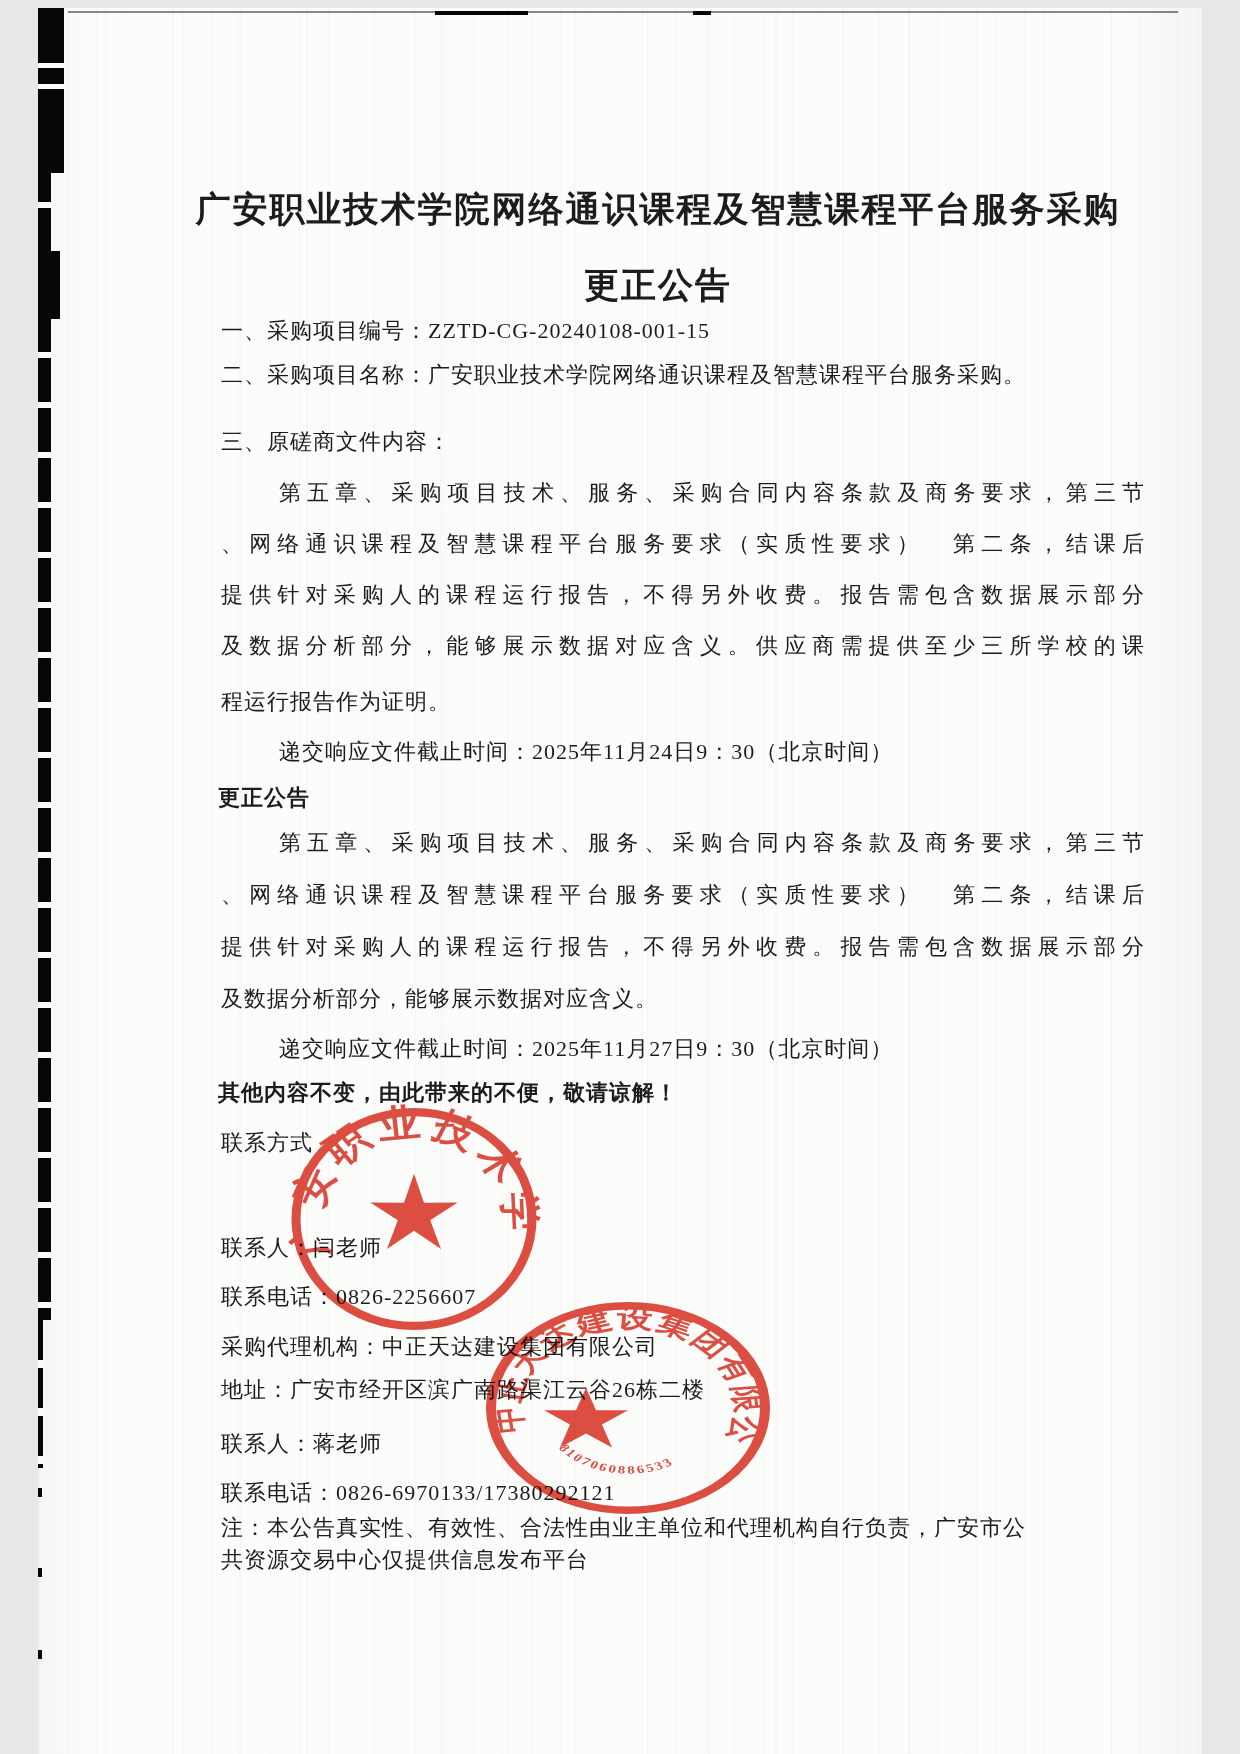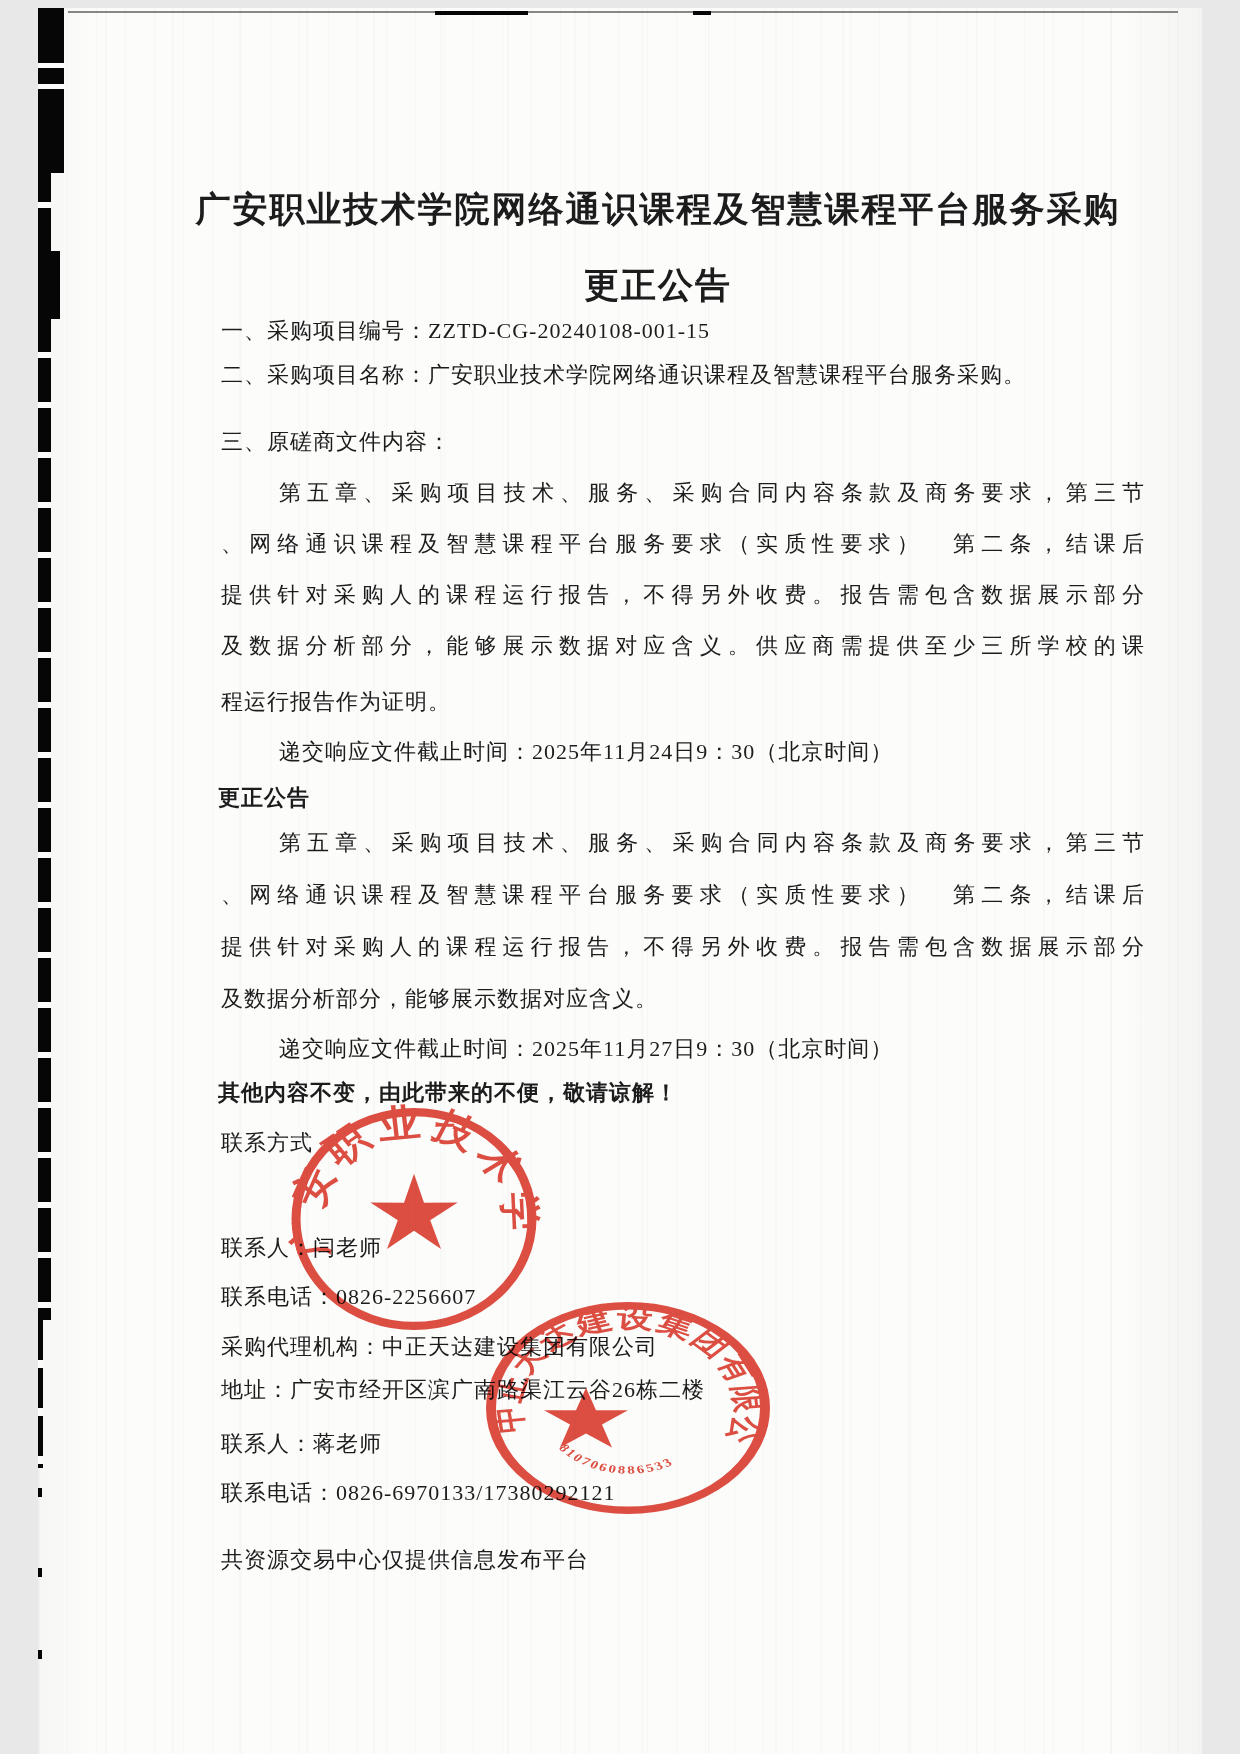--- a/index.html
+++ b/index.html
@@ -117,20 +117,21 @@
   <div class="line bold" style="top:1070px;left:180px;">其他内容不变，由此带来的不便，敬请谅解！</div>
 
   <div class="line" style="top:1120px;left:183px;">联系方式</div>
   <div class="line" style="top:1225px;left:183px;">联系人：闫老师</div>
   <div class="line" style="top:1274px;left:183px;">联系电话：0826-2256607</div>
   <div class="line" style="top:1324px;left:183px;">采购代理机构：中正天达建设集团有限公司</div>
   <div class="line" style="top:1367px;left:183px;">地址：广安市经开区滨广南路渠江云谷26栋二楼</div>
   <div class="line" style="top:1421px;left:183px;">联系人：蒋老师</div>
   <div class="line" style="top:1470px;left:183px;">联系电话：0826-6970133/17380292121</div>
 
+  <div class="line" style="top:1505px;left:183px;">注：本公告真实性、有效性、合法性由业主单位和代理机构自行负责，广安市公</div>
   <div class="line" style="top:1537px;left:183px;text-align:center;">共资源交易中心仅提供信息发布平台</div>
 
   <svg class="stamp" style="left:248px;top:1095px;" width="256" height="232" viewBox="0 0 256 256" preserveAspectRatio="none">
     <circle cx="128" cy="128" r="118" fill="none" stroke="#d92b1c" stroke-width="9"></circle>
     <defs>
       <path id="arcA" d="M 44.6,166.9 A 92,92 0 1 1 211.4,166.9" fill="none"></path>
     </defs>
     <text font-size="42" letter-spacing="8" fill="#d92b1c">
       <textPath href="#arcA" startOffset="0">广安职业技术学院</textPath>
     </text>

